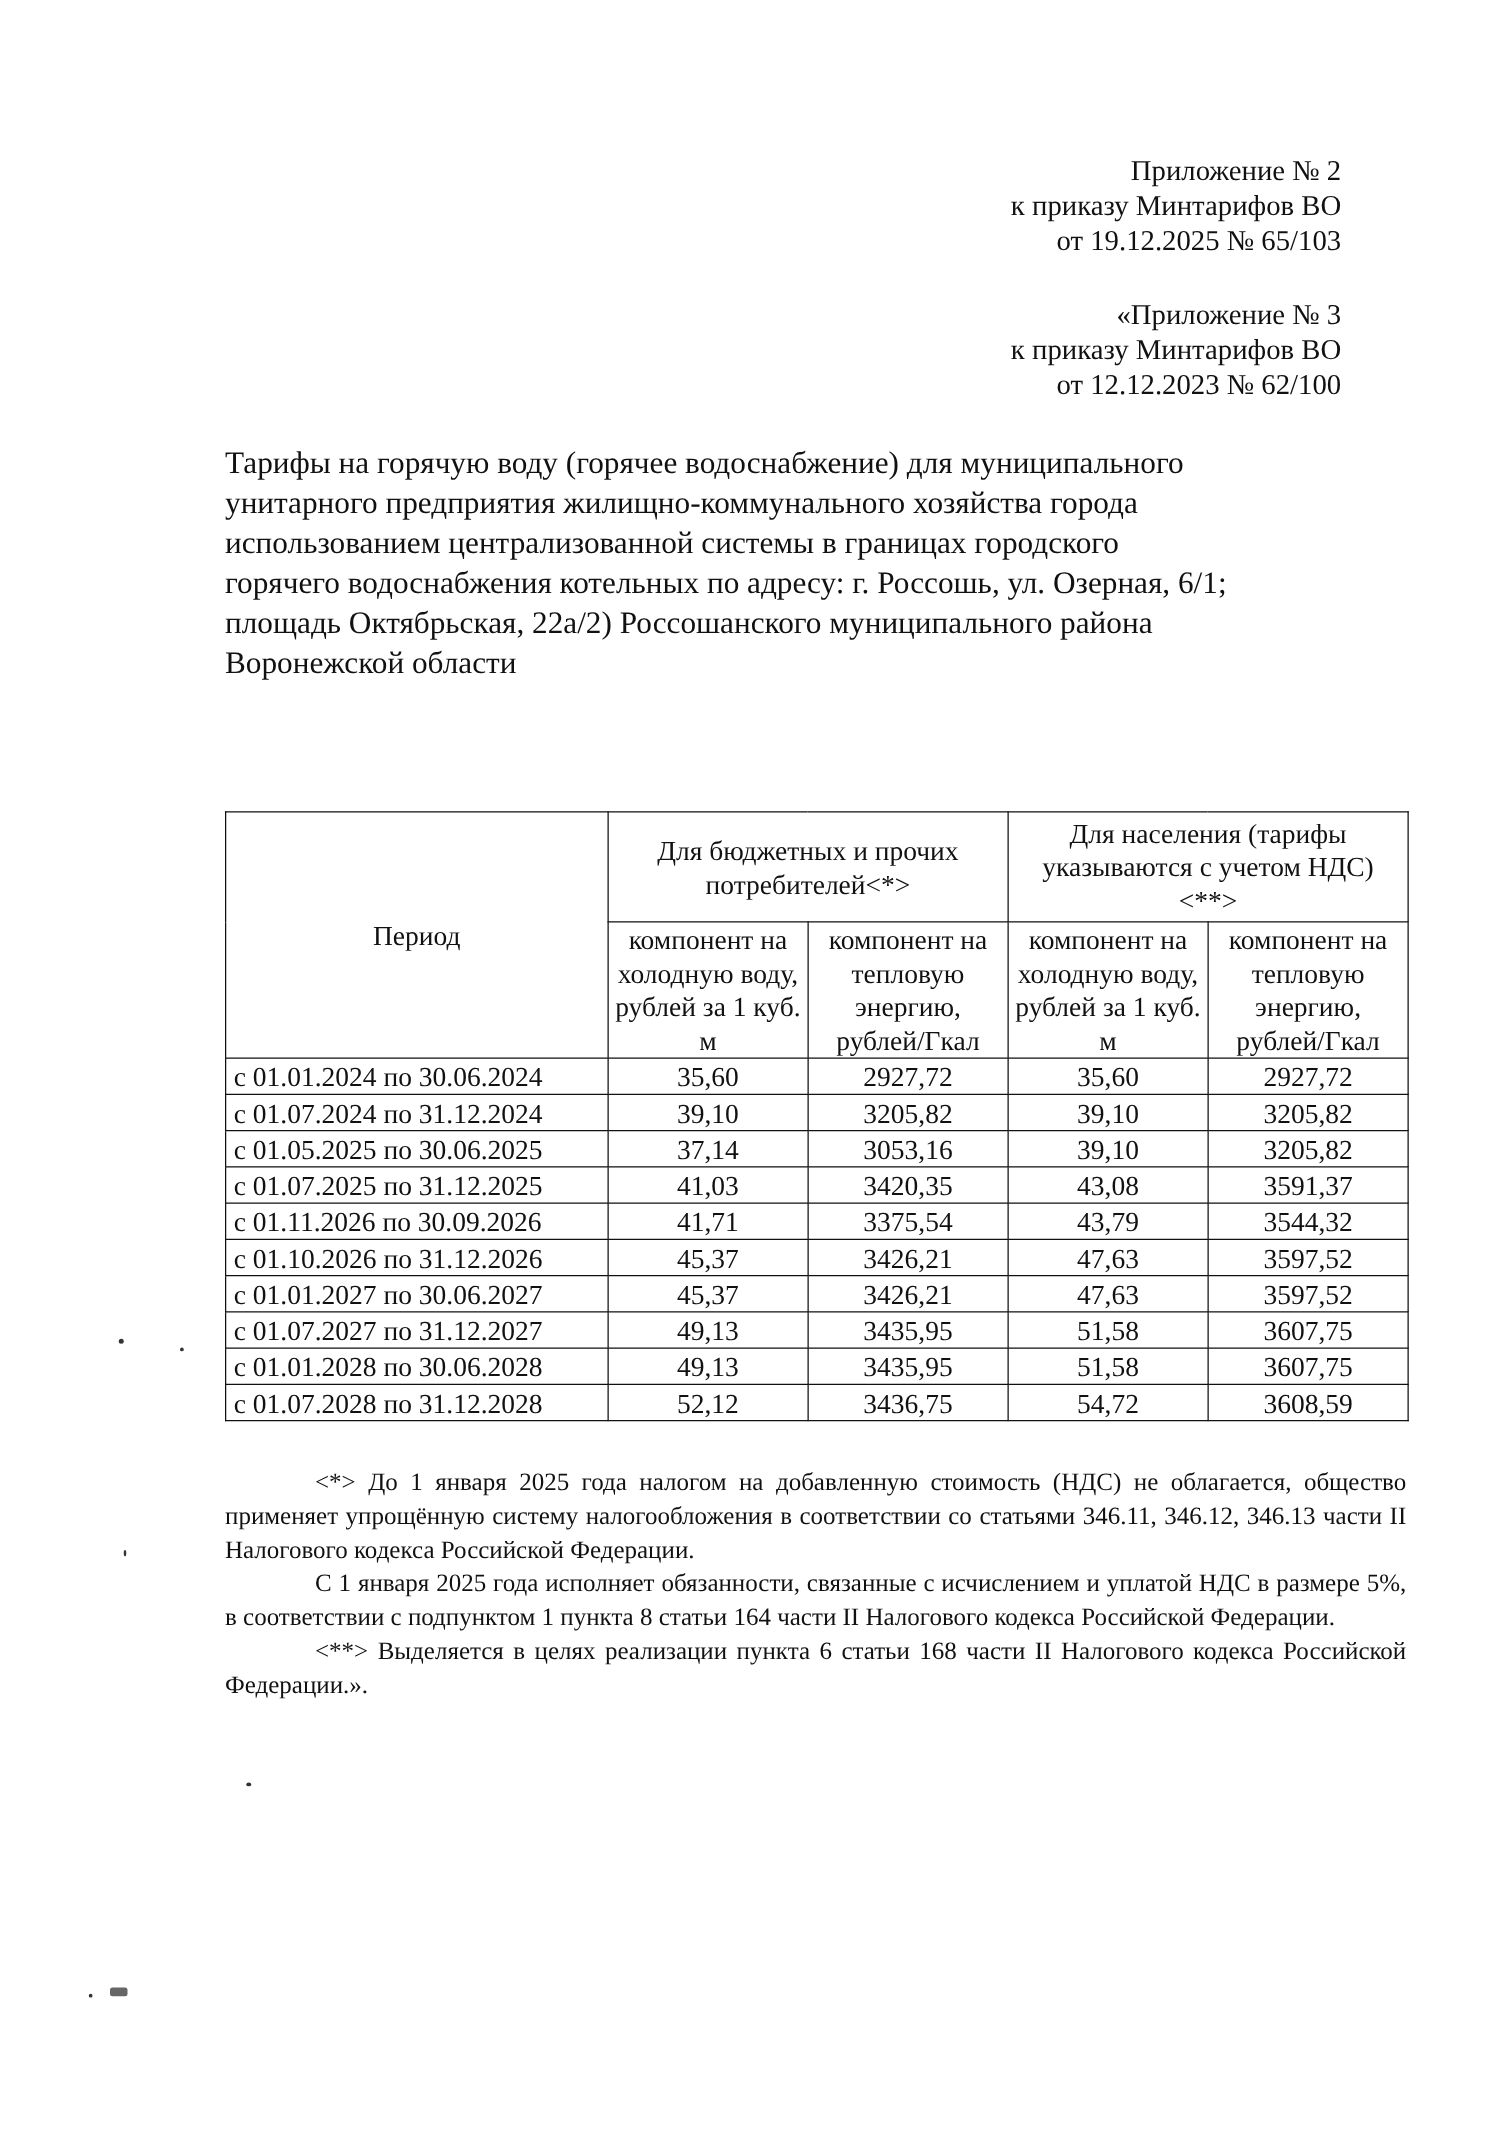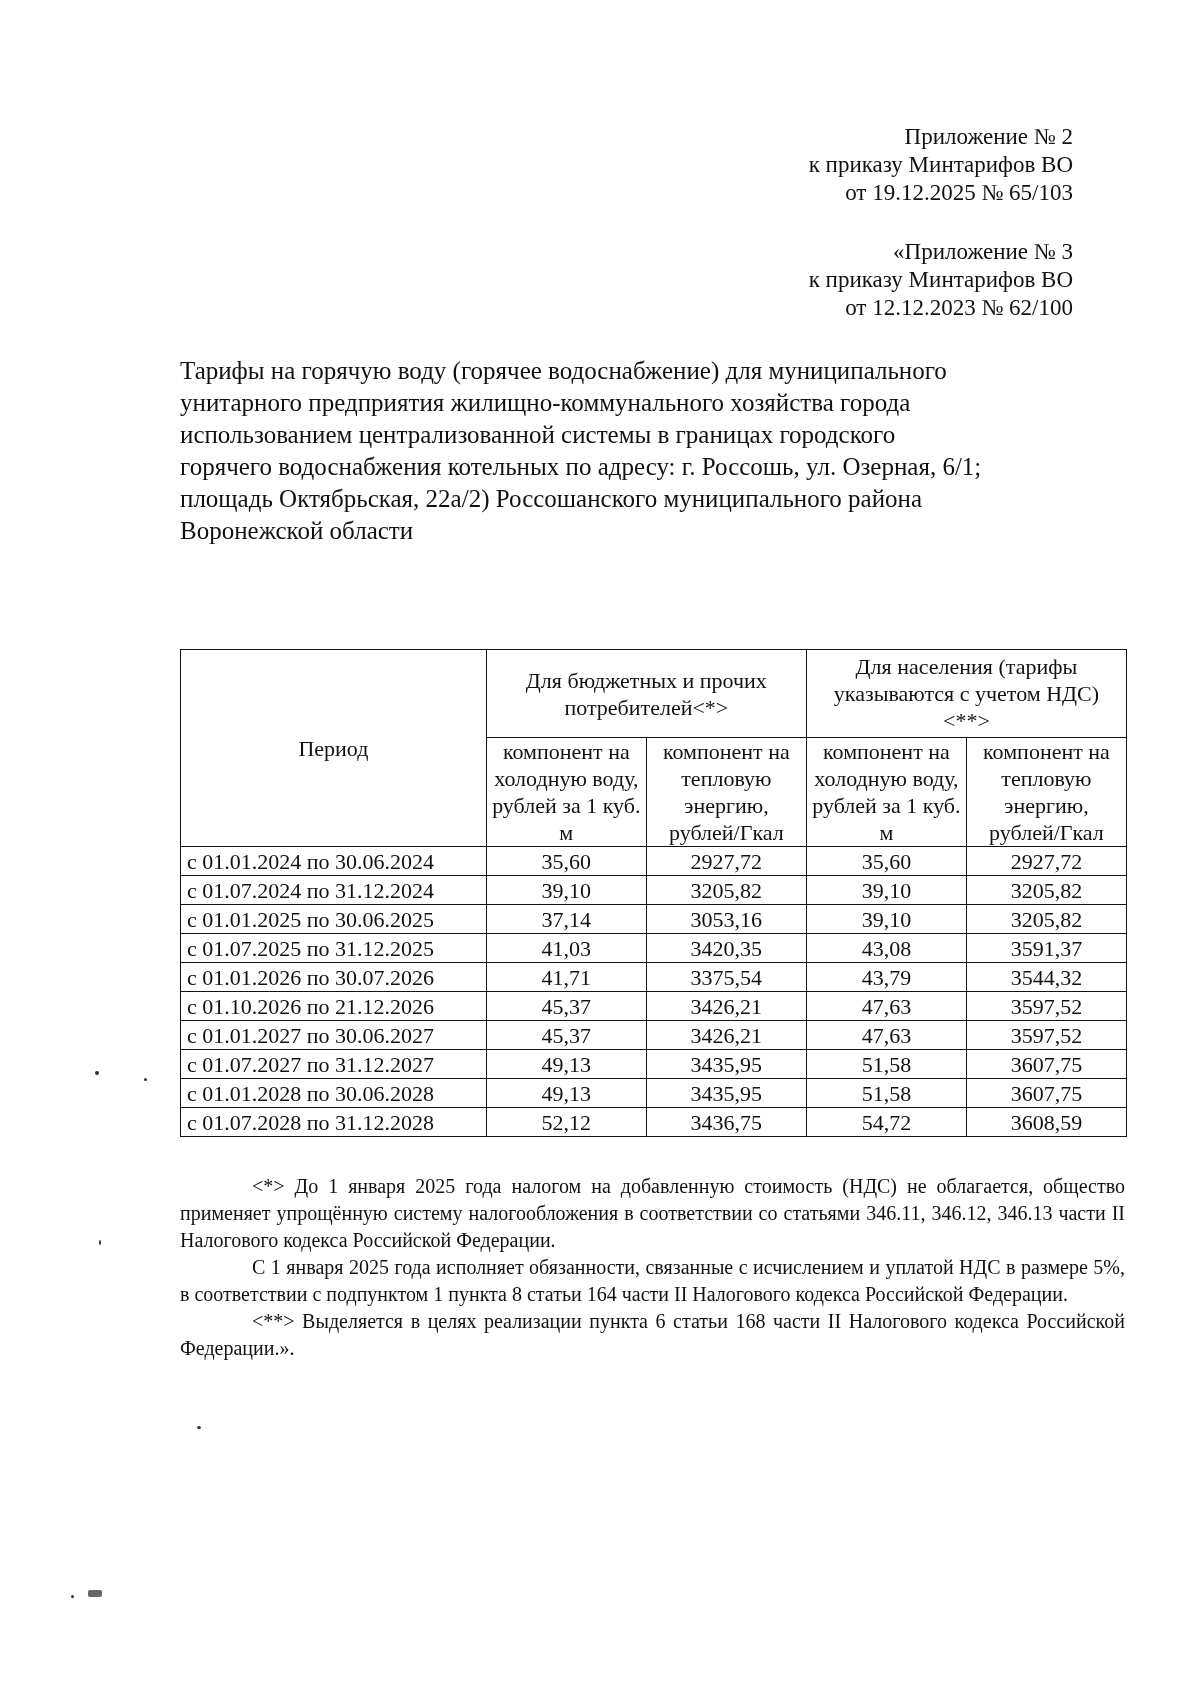--- a/index.html
+++ b/index.html
@@ -83,42 +83,42 @@
         <td>2927,72</td>
       </tr>
       <tr class="data-row">
         <td class="period">с 01.07.2024 по 31.12.2024</td>
         <td>39,10</td>
         <td>3205,82</td>
         <td>39,10</td>
         <td>3205,82</td>
       </tr>
       <tr class="data-row">
-        <td class="period">с 01.01.2025 по 30.06.2025</td>
+        <td class="period">с 01.05.2025 по 30.06.2025</td>
         <td>37,14</td>
         <td>3053,16</td>
         <td>39,10</td>
         <td>3205,82</td>
       </tr>
       <tr class="data-row">
         <td class="period">с 01.07.2025 по 31.12.2025</td>
         <td>41,03</td>
         <td>3420,35</td>
         <td>43,08</td>
         <td>3591,37</td>
       </tr>
       <tr class="data-row">
-        <td class="period">с 01.01.2026 по 30.07.2026</td>
+        <td class="period">с 01.11.2026 по 30.09.2026</td>
         <td>41,71</td>
         <td>3375,54</td>
         <td>43,79</td>
         <td>3544,32</td>
       </tr>
       <tr class="data-row">
-        <td class="period">с 01.10.2026 по 21.12.2026</td>
+        <td class="period">с 01.10.2026 по 31.12.2026</td>
         <td>45,37</td>
         <td>3426,21</td>
         <td>47,63</td>
         <td>3597,52</td>
       </tr>
       <tr class="data-row">
         <td class="period">с 01.01.2027 по 30.06.2027</td>
         <td>45,37</td>
         <td>3426,21</td>
         <td>47,63</td>

